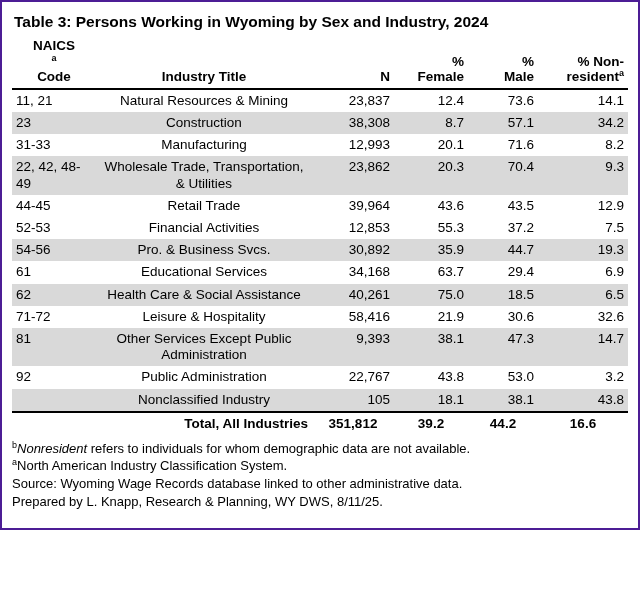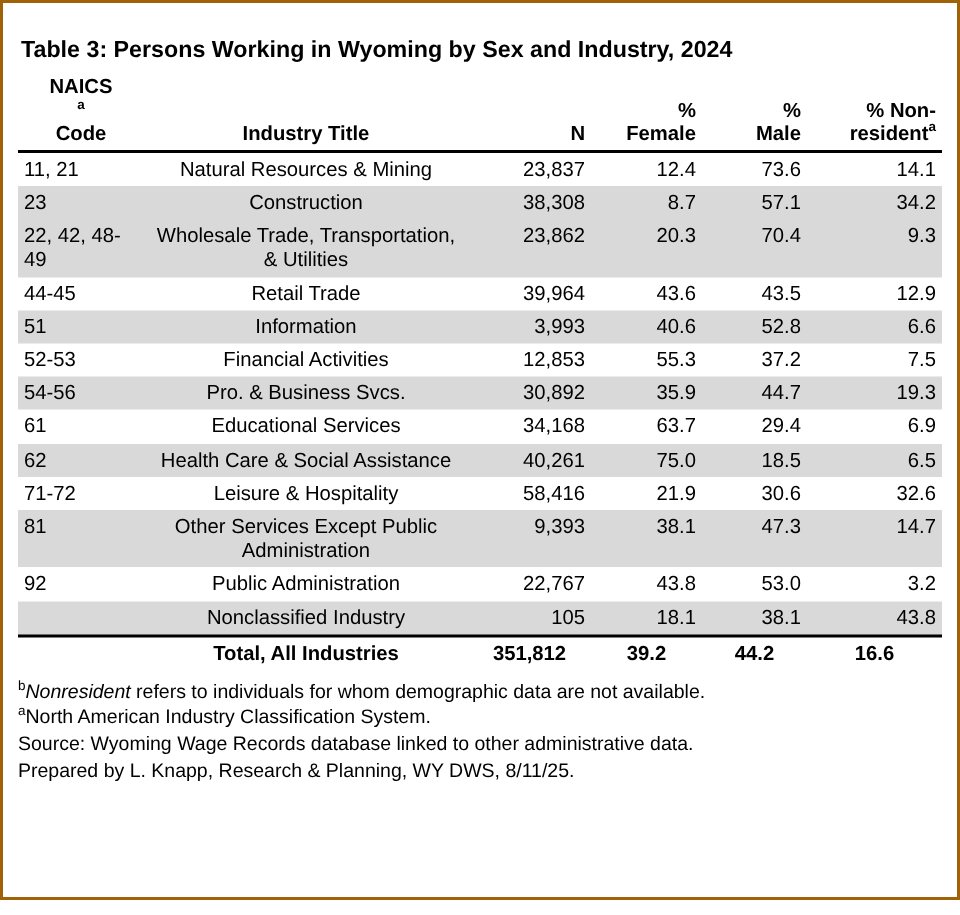--- a/index.html
+++ b/index.html
@@ -9,23 +9,23 @@
   body {
     width: 640px;
     height: 610px;
     background: #ffffff;
     font-family: "Liberation Sans", sans-serif;
     color: #000000;
   }
   .page {
     box-sizing: border-box;
     width: 640px;
-    height: 600px;
-    border: 2px solid #a16207;
-    padding: 20px 10px 6px 10px;
+    height: 530px;
+    border: 2px solid #4c1d95;
+    padding: 8px 10px 6px 10px;
     background: #ffffff;
   }
   .title {
     font-size: 15.5px;
     font-weight: bold;
     line-height: 1.25;
     margin: 2px 0 6px 2px;
   }
   table.data {
     width: 100%;
@@ -78,20 +78,21 @@
   tbody tr.shaded td {
     background: #d9d9d9;
   }
   tbody tr.total td {
     font-weight: bold;
     border-top: 2px solid #000000;
     background: #ffffff;
     text-align: center;
   }
   tbody tr.total td.col-title {
+    text-align: right;
   }
   sup {
     font-size: 9px;
     vertical-align: super;
     line-height: 0;
   }
   .notes {
     margin-top: 5px;
     font-size: 13px;
     line-height: 1.35;
@@ -147,43 +148,43 @@
           <td class="col-nr">14.1</td>
         </tr>
         <tr class="shaded">
           <td class="col-code">23</td>
           <td class="col-title">Construction</td>
           <td class="col-n">38,308</td>
           <td class="col-f">8.7</td>
           <td class="col-m">57.1</td>
           <td class="col-nr">34.2</td>
         </tr>
+        <tr>
+          <td class="col-code">31-33</td>
+          <td class="col-title">Manufacturing</td>
+          <td class="col-n">12,993</td>
+          <td class="col-f">20.1</td>
+          <td class="col-m">71.6</td>
+          <td class="col-nr">8.2</td>
+        </tr>
         <tr class="shaded">
           <td class="col-code">22, 42, 48-49</td>
           <td class="col-title">Wholesale Trade, Transportation, &amp; Utilities</td>
           <td class="col-n">23,862</td>
           <td class="col-f">20.3</td>
           <td class="col-m">70.4</td>
           <td class="col-nr">9.3</td>
         </tr>
         <tr>
           <td class="col-code">44-45</td>
           <td class="col-title">Retail Trade</td>
           <td class="col-n">39,964</td>
           <td class="col-f">43.6</td>
           <td class="col-m">43.5</td>
           <td class="col-nr">12.9</td>
-        </tr>
-        <tr class="shaded">
-          <td class="col-code">51</td>
-          <td class="col-title">Information</td>
-          <td class="col-n">3,993</td>
-          <td class="col-f">40.6</td>
-          <td class="col-m">52.8</td>
-          <td class="col-nr">6.6</td>
         </tr>
         <tr>
           <td class="col-code">52-53</td>
           <td class="col-title">Financial Activities</td>
           <td class="col-n">12,853</td>
           <td class="col-f">55.3</td>
           <td class="col-m">37.2</td>
           <td class="col-nr">7.5</td>
         </tr>
         <tr class="shaded">

